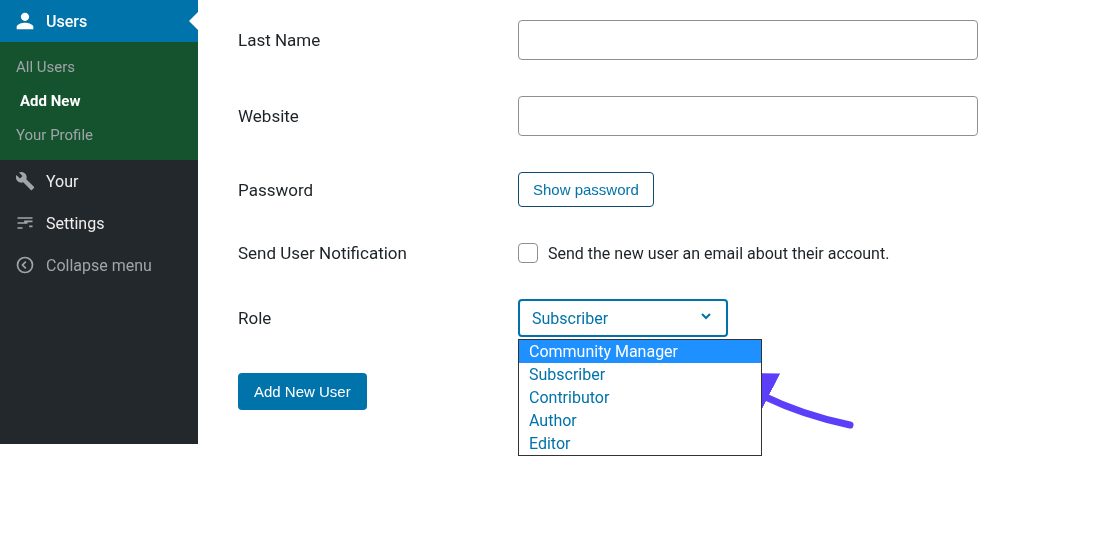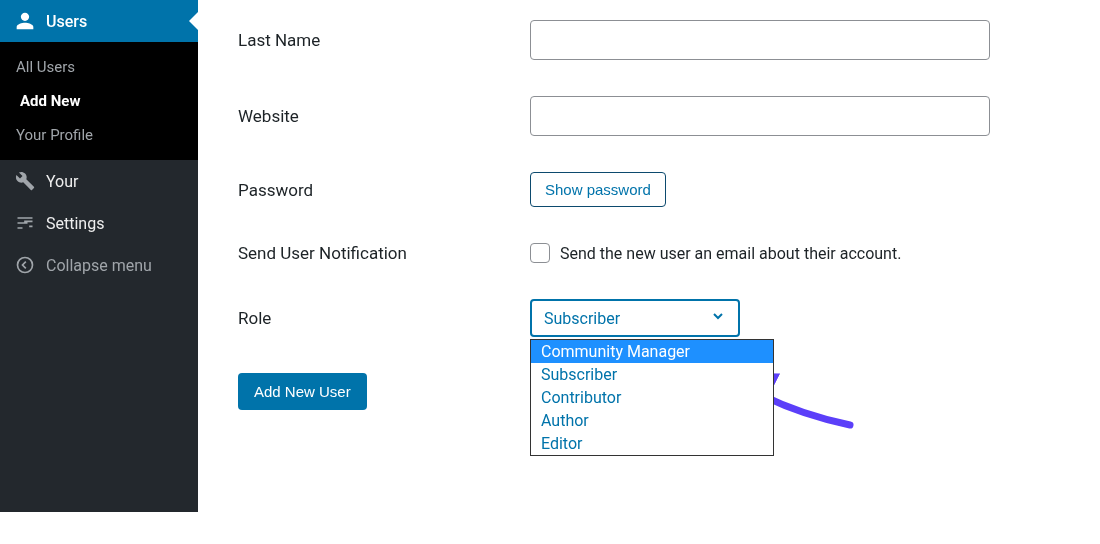--- a/index.html
+++ b/index.html
@@ -6,21 +6,21 @@
     body {
       font-family: -apple-system, BlinkMacSystemFont, "Segoe UI", Roboto, sans-serif;
       width: 1100px;
       height: 544px;
       background: #fff;
       overflow: hidden;
       position: relative;
     }
     .sidebar {
       width: 198px;
-      height: 512px;
+      height: 444px;
       background: #23282d;
       float: left;
       color: #eee;
       font-size: 16px;
     }
     .sidebar-item {
       display: flex;
       align-items: center;
       padding: 10px 14px;
       cursor: pointer;
@@ -44,21 +44,21 @@
       border-right: 10px solid #fff;
     }
     .sidebar-item .icon {
       width: 22px; height: 22px;
       margin-right: 10px;
       display: inline-flex;
       align-items: center;
       justify-content: center;
     }
     .sidebar-sub {
-      background: #000000;
+      background: #14532d;
       padding: 8px 0;
     }
     .sidebar-sub-item {
       padding: 8px 16px;
       color: #a0a5aa;
       font-size: 15px;
       cursor: pointer;
     }
     .sidebar-sub-item.current {
       color: #fff;
@@ -71,21 +71,20 @@
     }
     .main {
       margin-left: 198px;
       padding: 20px 40px;
       color: #1d2327;
     }
     .form-row {
       display: flex;
       align-items: center;
       margin-bottom: 36px;
-      gap: 12px;
     }
     .form-label {
       width: 280px;
       font-size: 17px;
       color: #1d2327;
     }
     .text-input {
       width: 460px;
       height: 40px;
       border: 1px solid #8c8f94;

